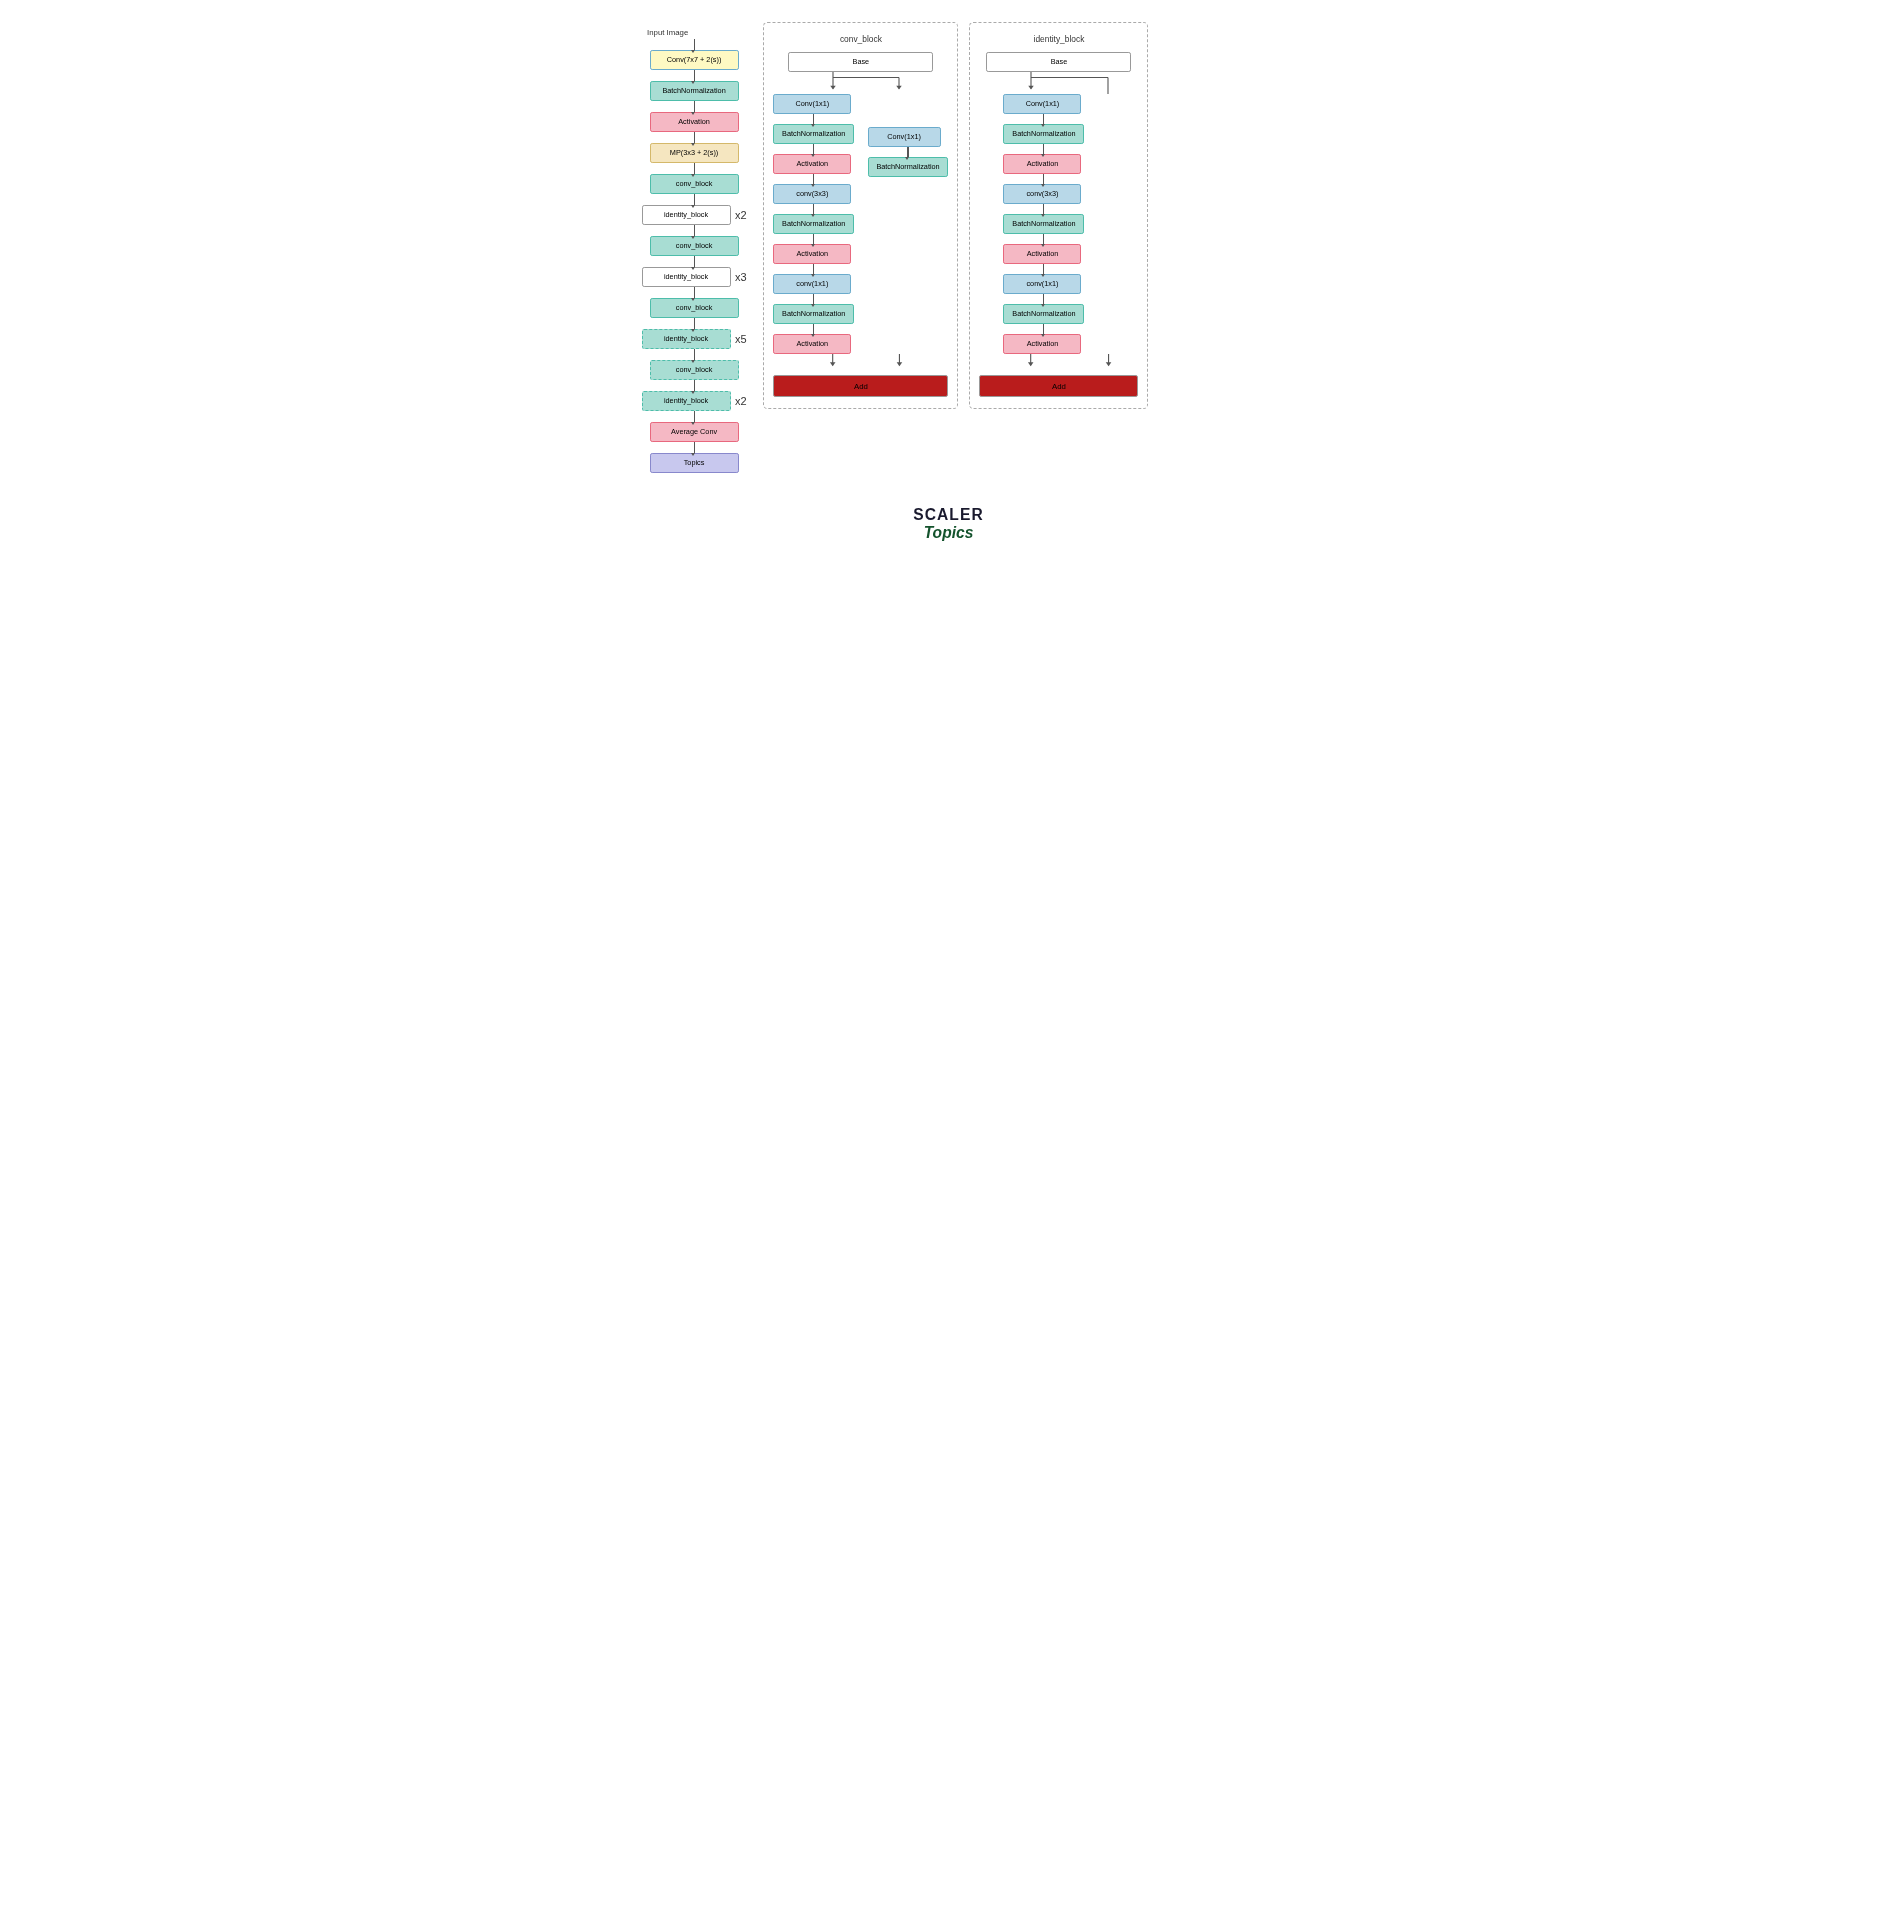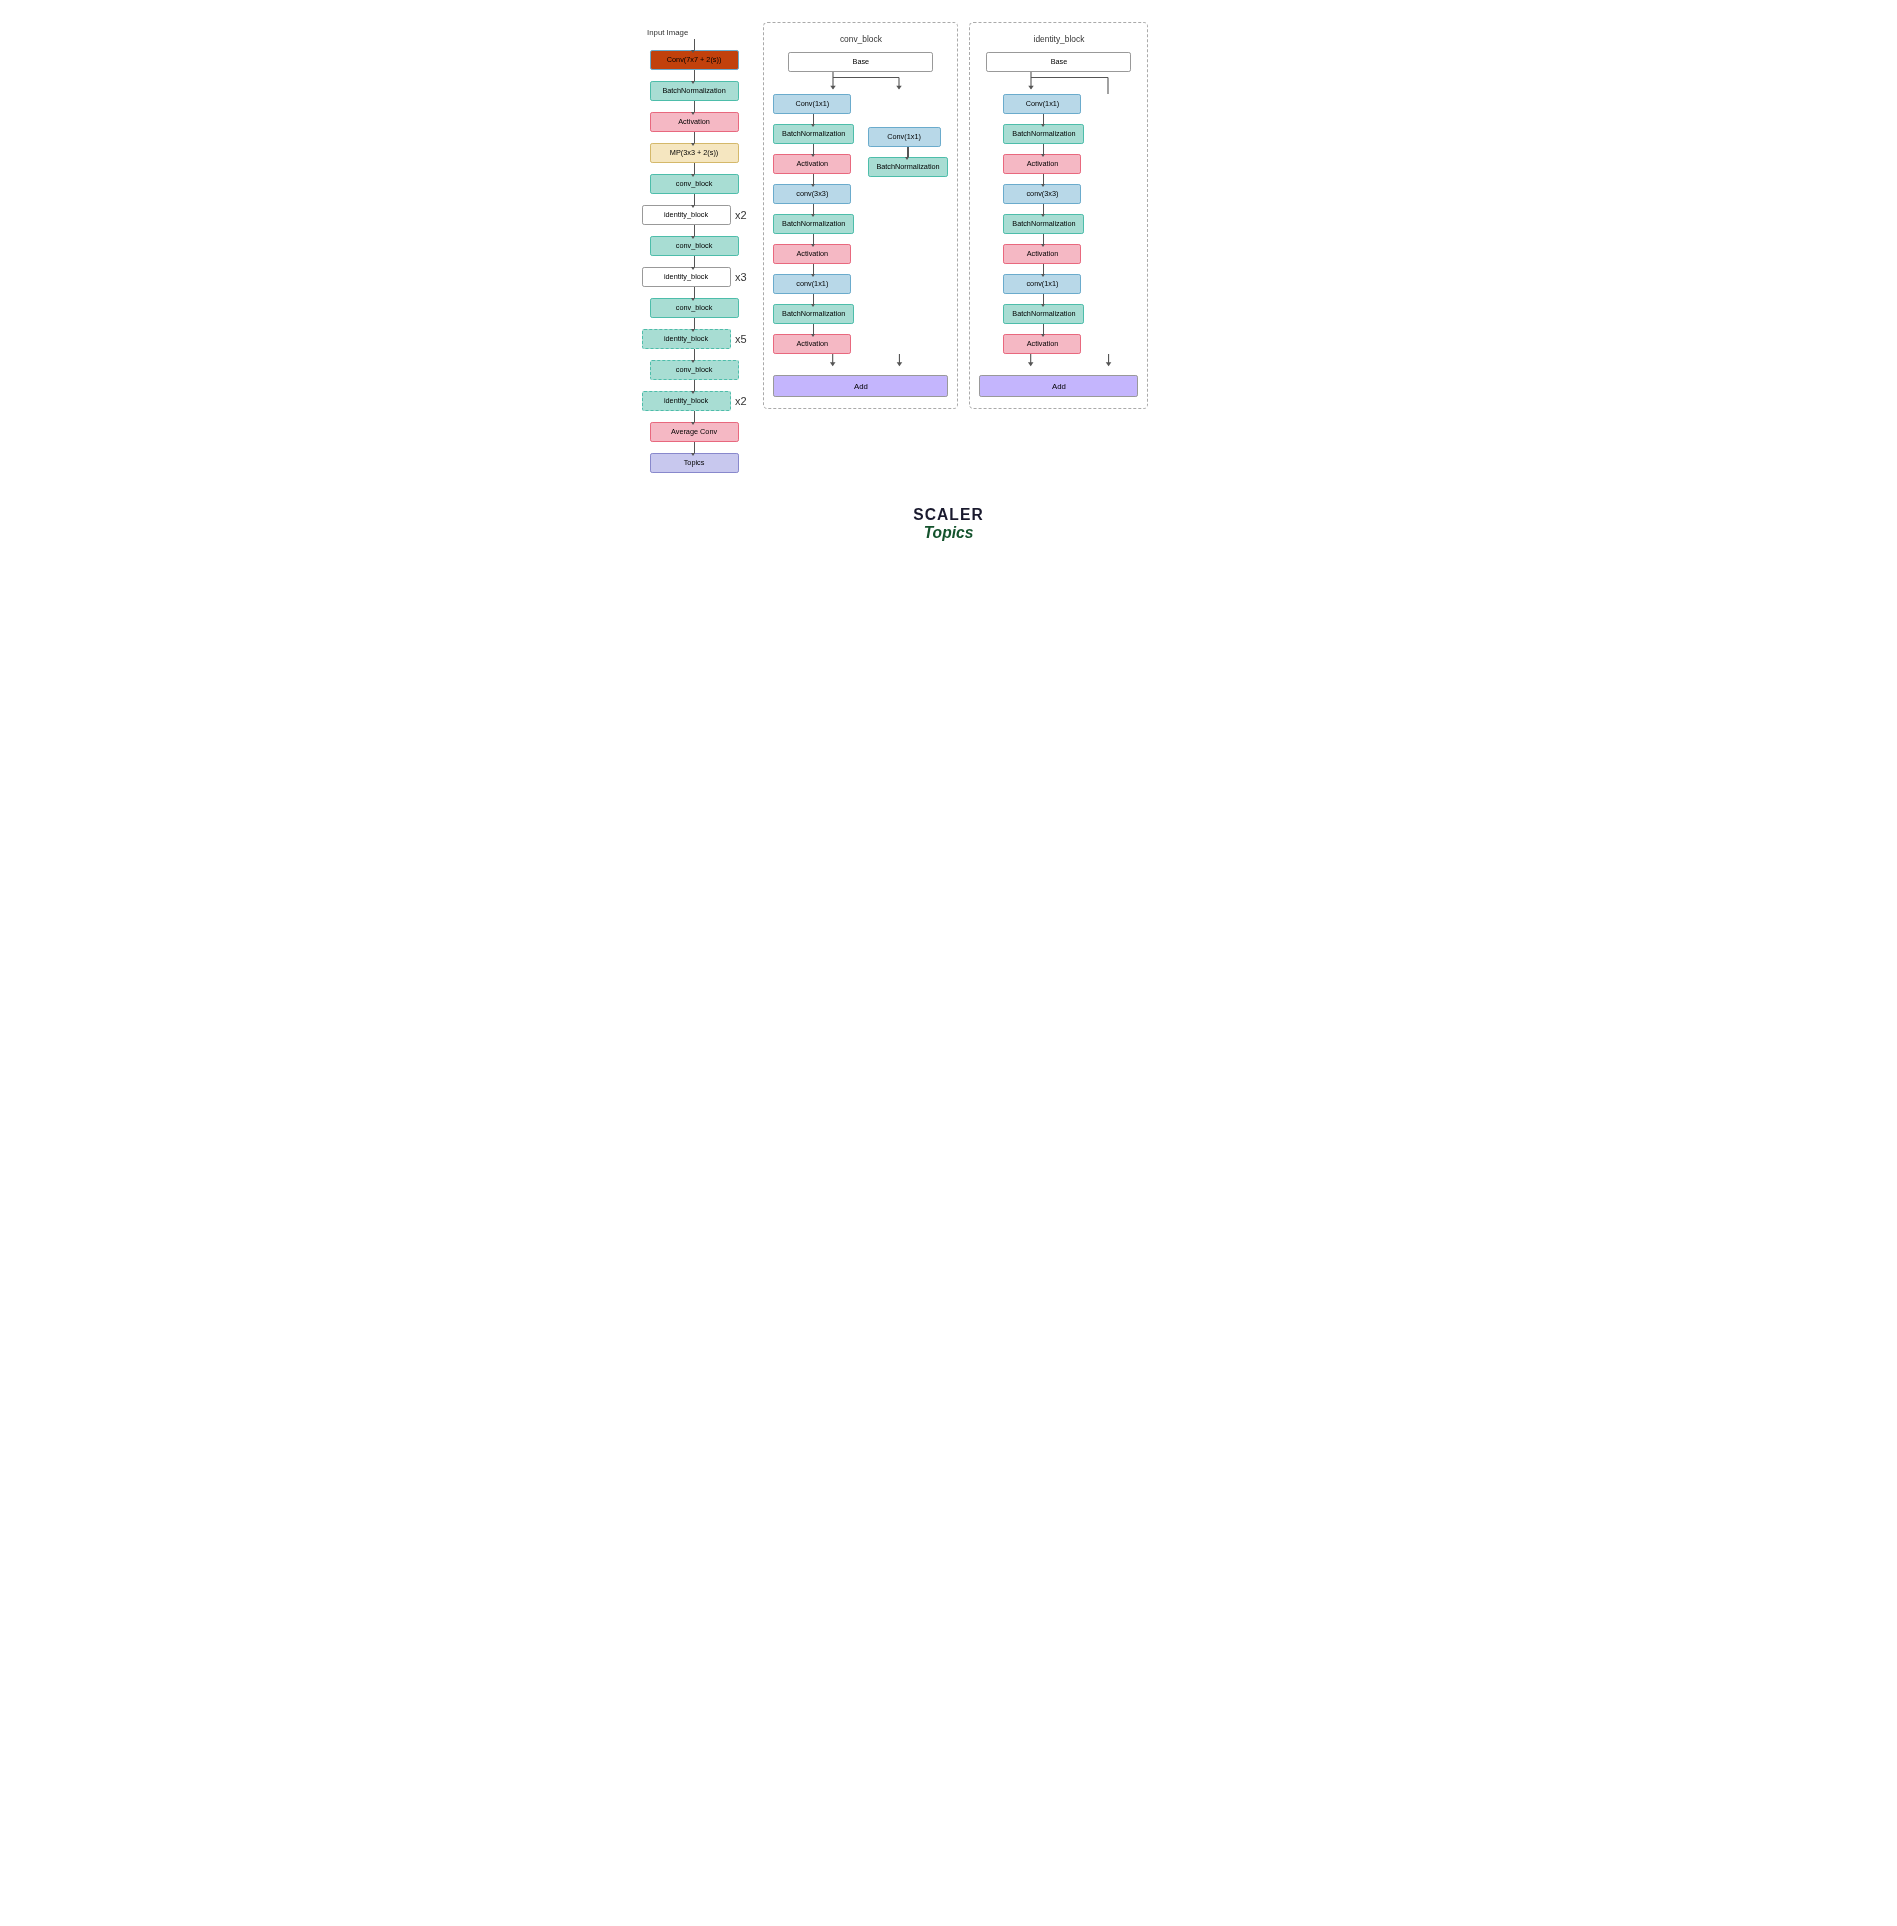--- a/index.html
+++ b/index.html
@@ -54,21 +54,21 @@
     }
     .node {
       border: 0.8px solid #999;
       border-radius: 2.2px;
       padding: 4.5px 7.8px;
       text-align: center;
       font-size: 7.3px;
       width: 89px;
       background: #fff;
     }
-    .node-blue { background: #c2410c; border-color: #6aabcc; }
+    .node-blue { background: #fef9c3; border-color: #6aabcc; }
     .node-green { background: #a8ddd3; border-color: #4dbdaa; }
     .node-pink { background: #f5b8c4; border-color: #e8687e; }
     .node-yellow { background: #f5e6c0; border-color: #d4b86a; }
     .node-purple { background: #c8c8ee; border-color: #8888cc; }
 
     .row-with-label {
       display: flex;
       flex-direction: row;
       align-items: center;
       gap: 4.5px;
@@ -125,21 +125,21 @@
     .block-node-green { background: #a8ddd3; border-color: #4dbdaa; }
     .block-node-pink { background: #f5b8c4; border-color: #e8687e; }
     .block-node-white { background: #fff; border-color: #999; }
 
     .add-node {
       border: 0.8px solid #999;
       border-radius: 2.2px;
       padding: 5.6px 0;
       text-align: center;
       font-size: 7.8px;
-      background: #c4b5fd;
+      background: #b91c1c;
       width: 100%;
       margin-top: 4.5px;
     }
 
     
     .connector {
       width: 1.1px;
       height: 10px;
       background: #555;
       position: relative;

